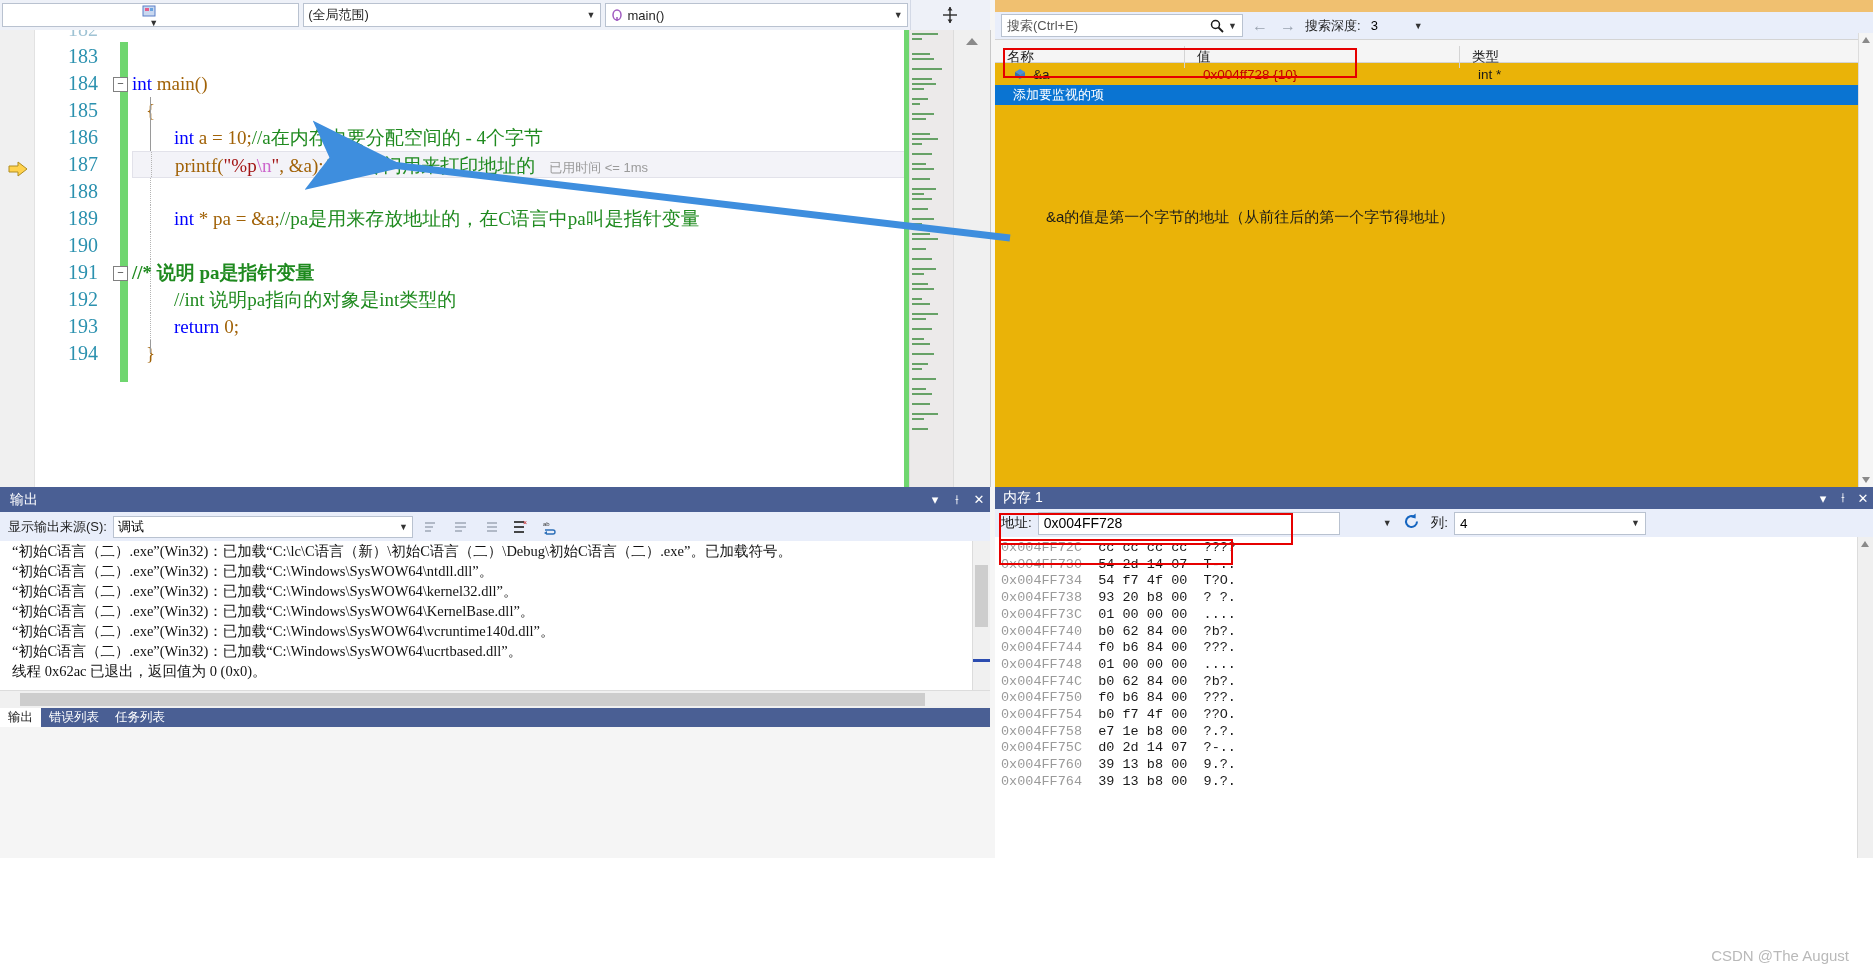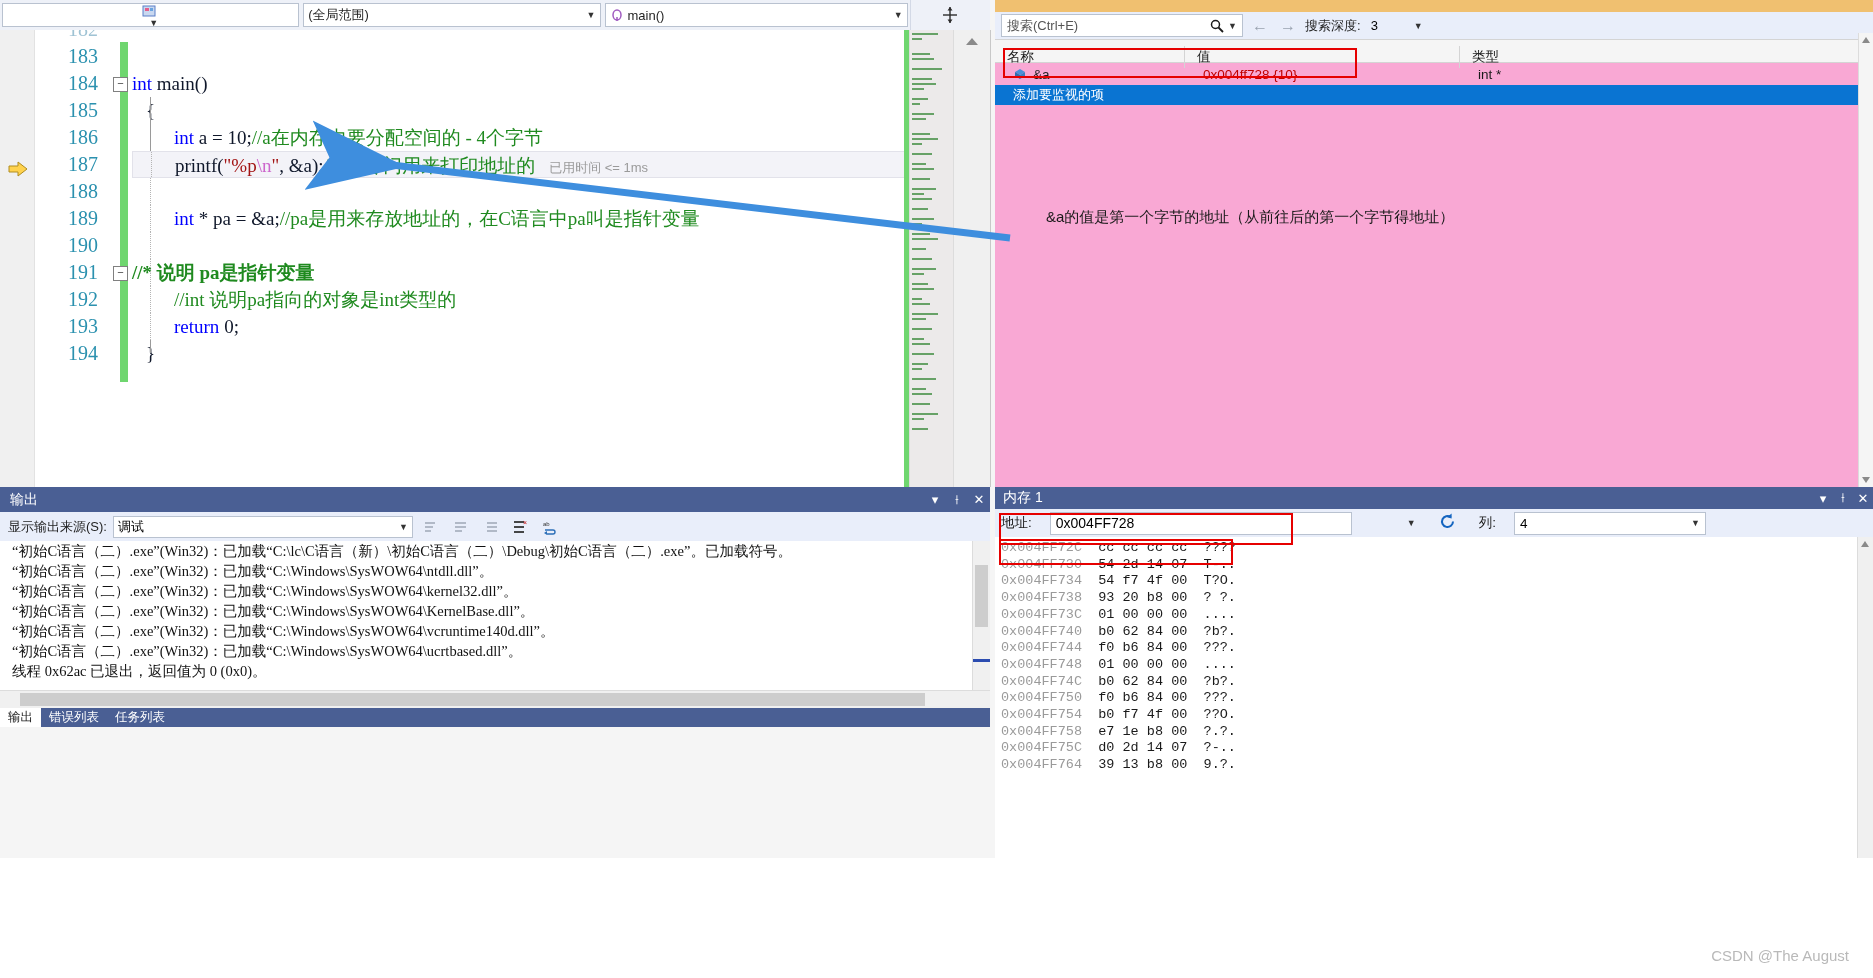--- a/index.html
+++ b/index.html
@@ -30,21 +30,21 @@
             color:#2b91af;font-family:"Liberation Serif",serif;font-size:20px;}
   #lineNums div{height:27px;line-height:27px;padding-right:10px;}
   #changeBar{position:absolute;left:120px;top:0;width:8px;background:#6fd66f;}
   #codeArea{position:absolute;left:132px;top:0;right:80px;height:100%;}
   .cline{height:27px;line-height:27px;font-family:"Liberation Serif",serif;font-size:19px;
          white-space:nowrap;color:#1a1a1a;position:relative;}
   .kw{color:#0000ff;}
   .cm{color:#1f8a1f;}
   .str{color:#a31515;}
   .esc{color:#cc66cc;}
-  .pun{color:#0f172a;}
+  .pun{color:#a16207;}
   .hl-line{background:#f3f3f8;border:1px solid #e2e2ea;box-sizing:border-box;}
   .indentguide{position:absolute;left:18px;top:0;bottom:0;border-left:1px dotted #b4b4b4;}
   .bracketline{position:absolute;left:18px;top:0;bottom:0;border-left:1px solid #9a9a9a;}
   .fold{position:absolute;left:-19px;top:7px;width:13px;height:13px;border:1px solid #808080;
         background:#fff;font-size:11px;line-height:11px;text-align:center;color:#444;font-family:"Liberation Sans",sans-serif;}
   .elapsed{color:#9a9a9a;font-family:"Liberation Sans",sans-serif;font-size:13px;margin-left:14px;}
   .yellowarrow{position:absolute;left:8px;width:20px;height:20px;}
   
   #minimap{position:absolute;right:36px;top:0;width:44px;height:100%;background:#eceaea;border-left:1px solid #dcdcdc;}
   #minimap .mmline{background:#3b8a3b;height:2px;margin:3px 0 3px 2px;opacity:.75;}
@@ -68,21 +68,21 @@
   #outVScroll{position:absolute;right:0;top:54px;width:17px;bottom:36px;background:#f0f0f0;border-left:1px solid #dcdcdc;}
   #outVThumb{position:absolute;left:2px;top:24px;width:13px;height:62px;background:#cdcdcd;}
   #outVMark{position:absolute;left:0;top:118px;width:17px;height:3px;background:#2b4cb0;}
   #outHScroll{position:absolute;left:0;right:0;bottom:19px;height:17px;background:#f0f0f0;border-top:1px solid #dcdcdc;}
   #outHThumb{position:absolute;left:20px;top:2px;width:905px;height:13px;background:#cdcdcd;}
   #outputTabs{position:absolute;left:0;bottom:0;width:990px;height:19px;background:#4a5f94;display:flex;align-items:center;}
   #outputTabs .otab{font-size:12.5px;color:#fff;padding:0 8px;height:19px;line-height:19px;}
   #outputTabs .otab.active{background:#fff;color:#1a1a1a;}
 
   
-  #watchWin{position:absolute;left:995px;top:0;width:878px;height:487px;background:#f9a8d4;}
+  #watchWin{position:absolute;left:995px;top:0;width:878px;height:487px;background:#eab308;}
   #watchTitle{height:12px;background:#f0c070;}
   #watchSearchRow{height:27px;background:#e9eefa;display:flex;align-items:center;padding:0 6px;gap:6px;}
   #searchBox{width:230px;height:21px;background:#fff;border:1px solid #b9c2d0;display:flex;align-items:center;padding:0 5px;font-size:13px;color:#555;}
   #searchBox .ph{flex:1;}
   .navArrow{font-size:16px;color:#9aa3b0;padding:0 3px;}
   #depthLbl{font-size:13px;color:#1f1f1f;}
   #depthCombo{width:52px;height:20px;background:#e9eefa;display:flex;align-items:center;
               justify-content:space-between;font-size:13px;padding:0 4px;}
   #watchHdr{height:22px;background:#f5f5f5;border-top:1px solid #d4d4d4;border-bottom:1px solid #d4d4d4;
             display:flex;font-size:13.5px;color:#1a1a1a;align-items:center;}
@@ -94,21 +94,21 @@
   #addRow{height:20px;background:#0a74d2;color:#fff;font-size:13px;display:flex;align-items:center;padding-left:18px;}
   #redbox-watch{position:absolute;left:8px;top:48px;width:350px;height:26px;border:2px solid #e60000;pointer-events:none;}
   #annotation{position:absolute;left:51px;top:208px;font-size:15px;color:#1a1a1a;}
   #watchVScroll{position:absolute;right:0;top:33px;width:14px;bottom:0;background:#f5f5f5;border-left:1px solid #dcdcdc;}
 
   
   #memWin{position:absolute;left:995px;top:487px;width:878px;height:371px;background:#fff;}
   #memTitle{height:22px;background:#4a5f94;color:#fff;font-size:14px;display:flex;align-items:center;padding-left:8px;}
   #memTitle .spacer{flex:1;}
   #memTitle .tbtn{width:20px;text-align:center;font-size:13px;}
-  #memToolbar{height:28px;background:#e9eefa;display:flex;align-items:center;padding:0 6px;gap:18px;}
+  #memToolbar{height:28px;background:#e9eefa;display:flex;align-items:center;padding:0 6px;gap:6px;}
   #memToolbar .lbl{font-size:13.5px;color:#1a1a1a;}
   #addrInput{width:290px;height:21px;background:#fff;border:1px solid #b9c2d0;font-size:14px;
              display:flex;align-items:center;padding:0 5px;}
   .dropArrow{font-size:9px;color:#333;}
   #colCombo{width:180px;height:21px;background:#fff;border:1px solid #b9c2d0;font-size:13.5px;
             display:flex;align-items:center;justify-content:space-between;padding:0 5px;}
   #memBody{position:absolute;left:0;top:50px;right:15px;bottom:0;background:#fff;overflow:hidden;padding-top:3px;}
   .mrow{font-family:"Liberation Mono",monospace;font-size:13.5px;line-height:16.7px;white-space:pre;padding-left:6px;}
   .maddr{color:#9a9a9a;}
   .mhex{color:#1a1a1a;}
@@ -457,20 +457,21 @@
       <div class="mrow"><span class="maddr">0x004FF738  </span><span class="mhex">93 20 b8 00  ? ?.</span></div>
       <div class="mrow"><span class="maddr">0x004FF73C  </span><span class="mhex">01 00 00 00  ....</span></div>
       <div class="mrow"><span class="maddr">0x004FF740  </span><span class="mhex">b0 62 84 00  ?b?.</span></div>
       <div class="mrow"><span class="maddr">0x004FF744  </span><span class="mhex">f0 b6 84 00  ???.</span></div>
       <div class="mrow"><span class="maddr">0x004FF748  </span><span class="mhex">01 00 00 00  ....</span></div>
       <div class="mrow"><span class="maddr">0x004FF74C  </span><span class="mhex">b0 62 84 00  ?b?.</span></div>
       <div class="mrow"><span class="maddr">0x004FF750  </span><span class="mhex">f0 b6 84 00  ???.</span></div>
       <div class="mrow"><span class="maddr">0x004FF754  </span><span class="mhex">b0 f7 4f 00  ??O.</span></div>
       <div class="mrow"><span class="maddr">0x004FF758  </span><span class="mhex">e7 1e b8 00  ?.?.</span></div>
       <div class="mrow"><span class="maddr">0x004FF75C  </span><span class="mhex">d0 2d 14 07  ?-..</span></div>
+      <div class="mrow"><span class="maddr">0x004FF760  </span><span class="mhex">39 13 b8 00  9.?.</span></div>
       <div class="mrow"><span class="maddr">0x004FF764  </span><span class="mhex">39 13 b8 00  9.?.</span></div>
     </div>
 
   <div id="memVScroll">
     <div style="position:absolute;left:3px;top:4px;width:0;height:0;border-left:4px solid transparent;border-right:4px solid transparent;border-bottom:6px solid #8a8a8a;"></div>
   </div>
 
   <div id="redbox-addr"></div>
   <div id="redbox-mem0"></div>
 </div>

